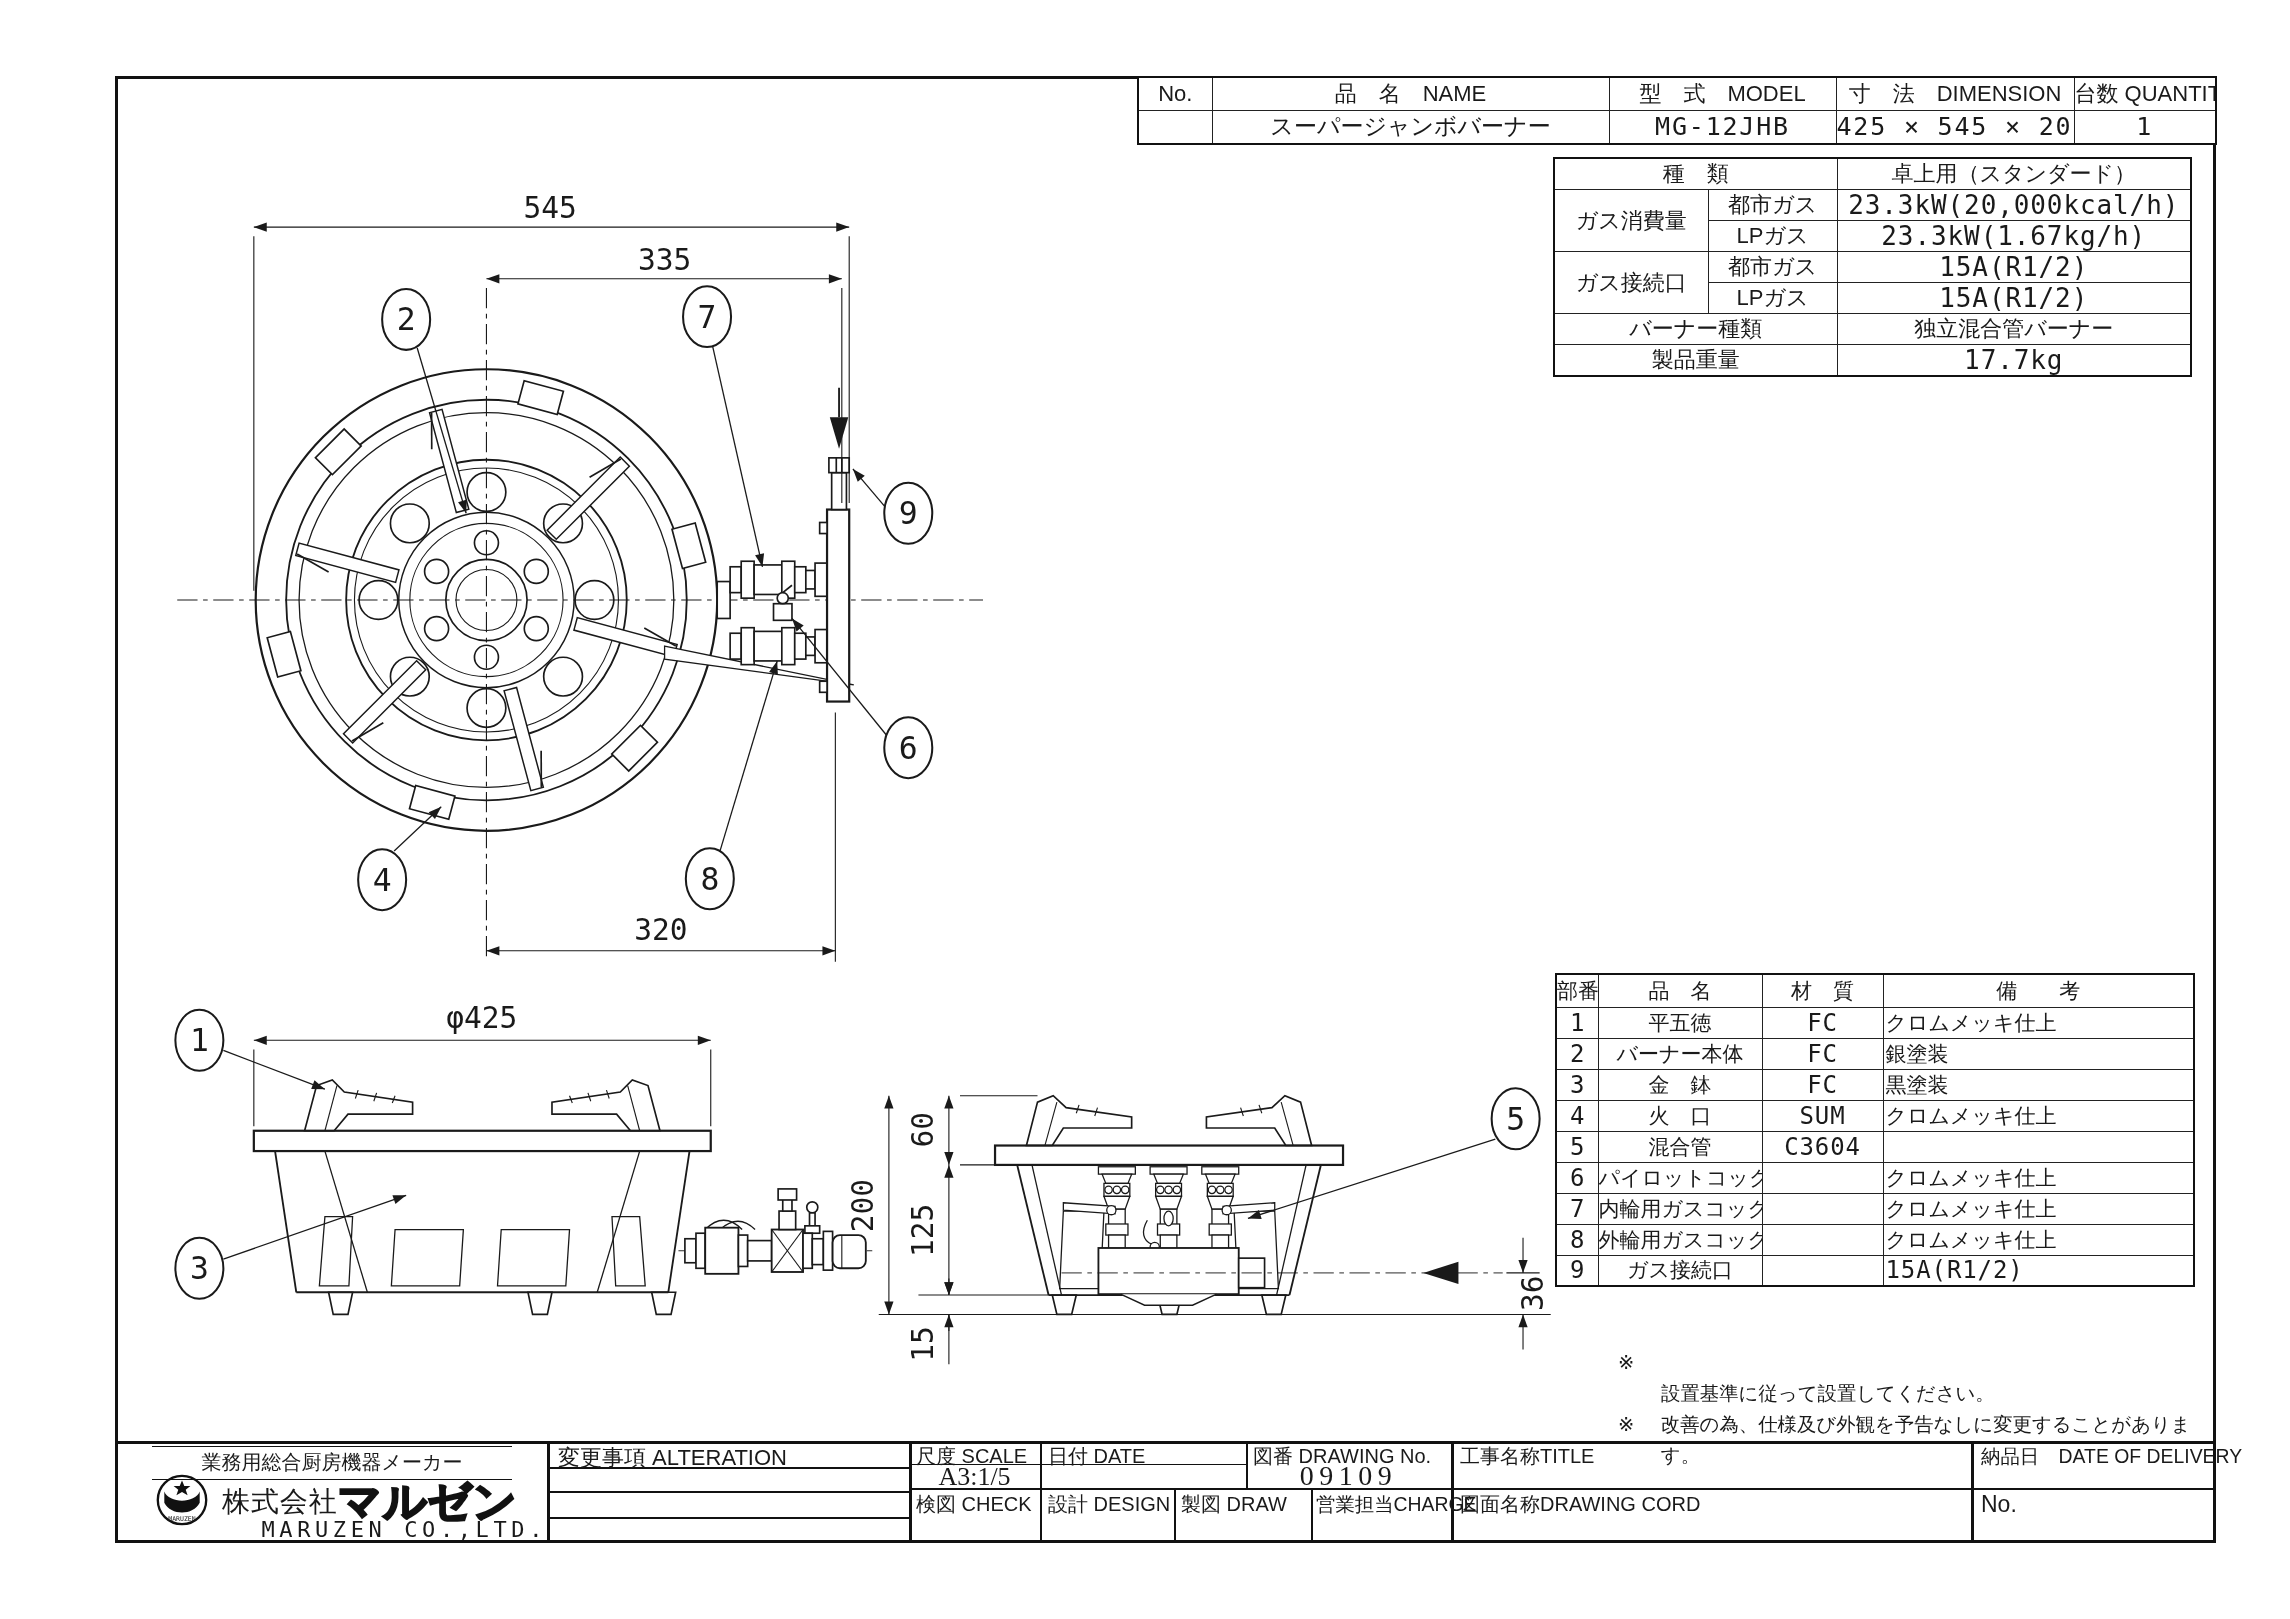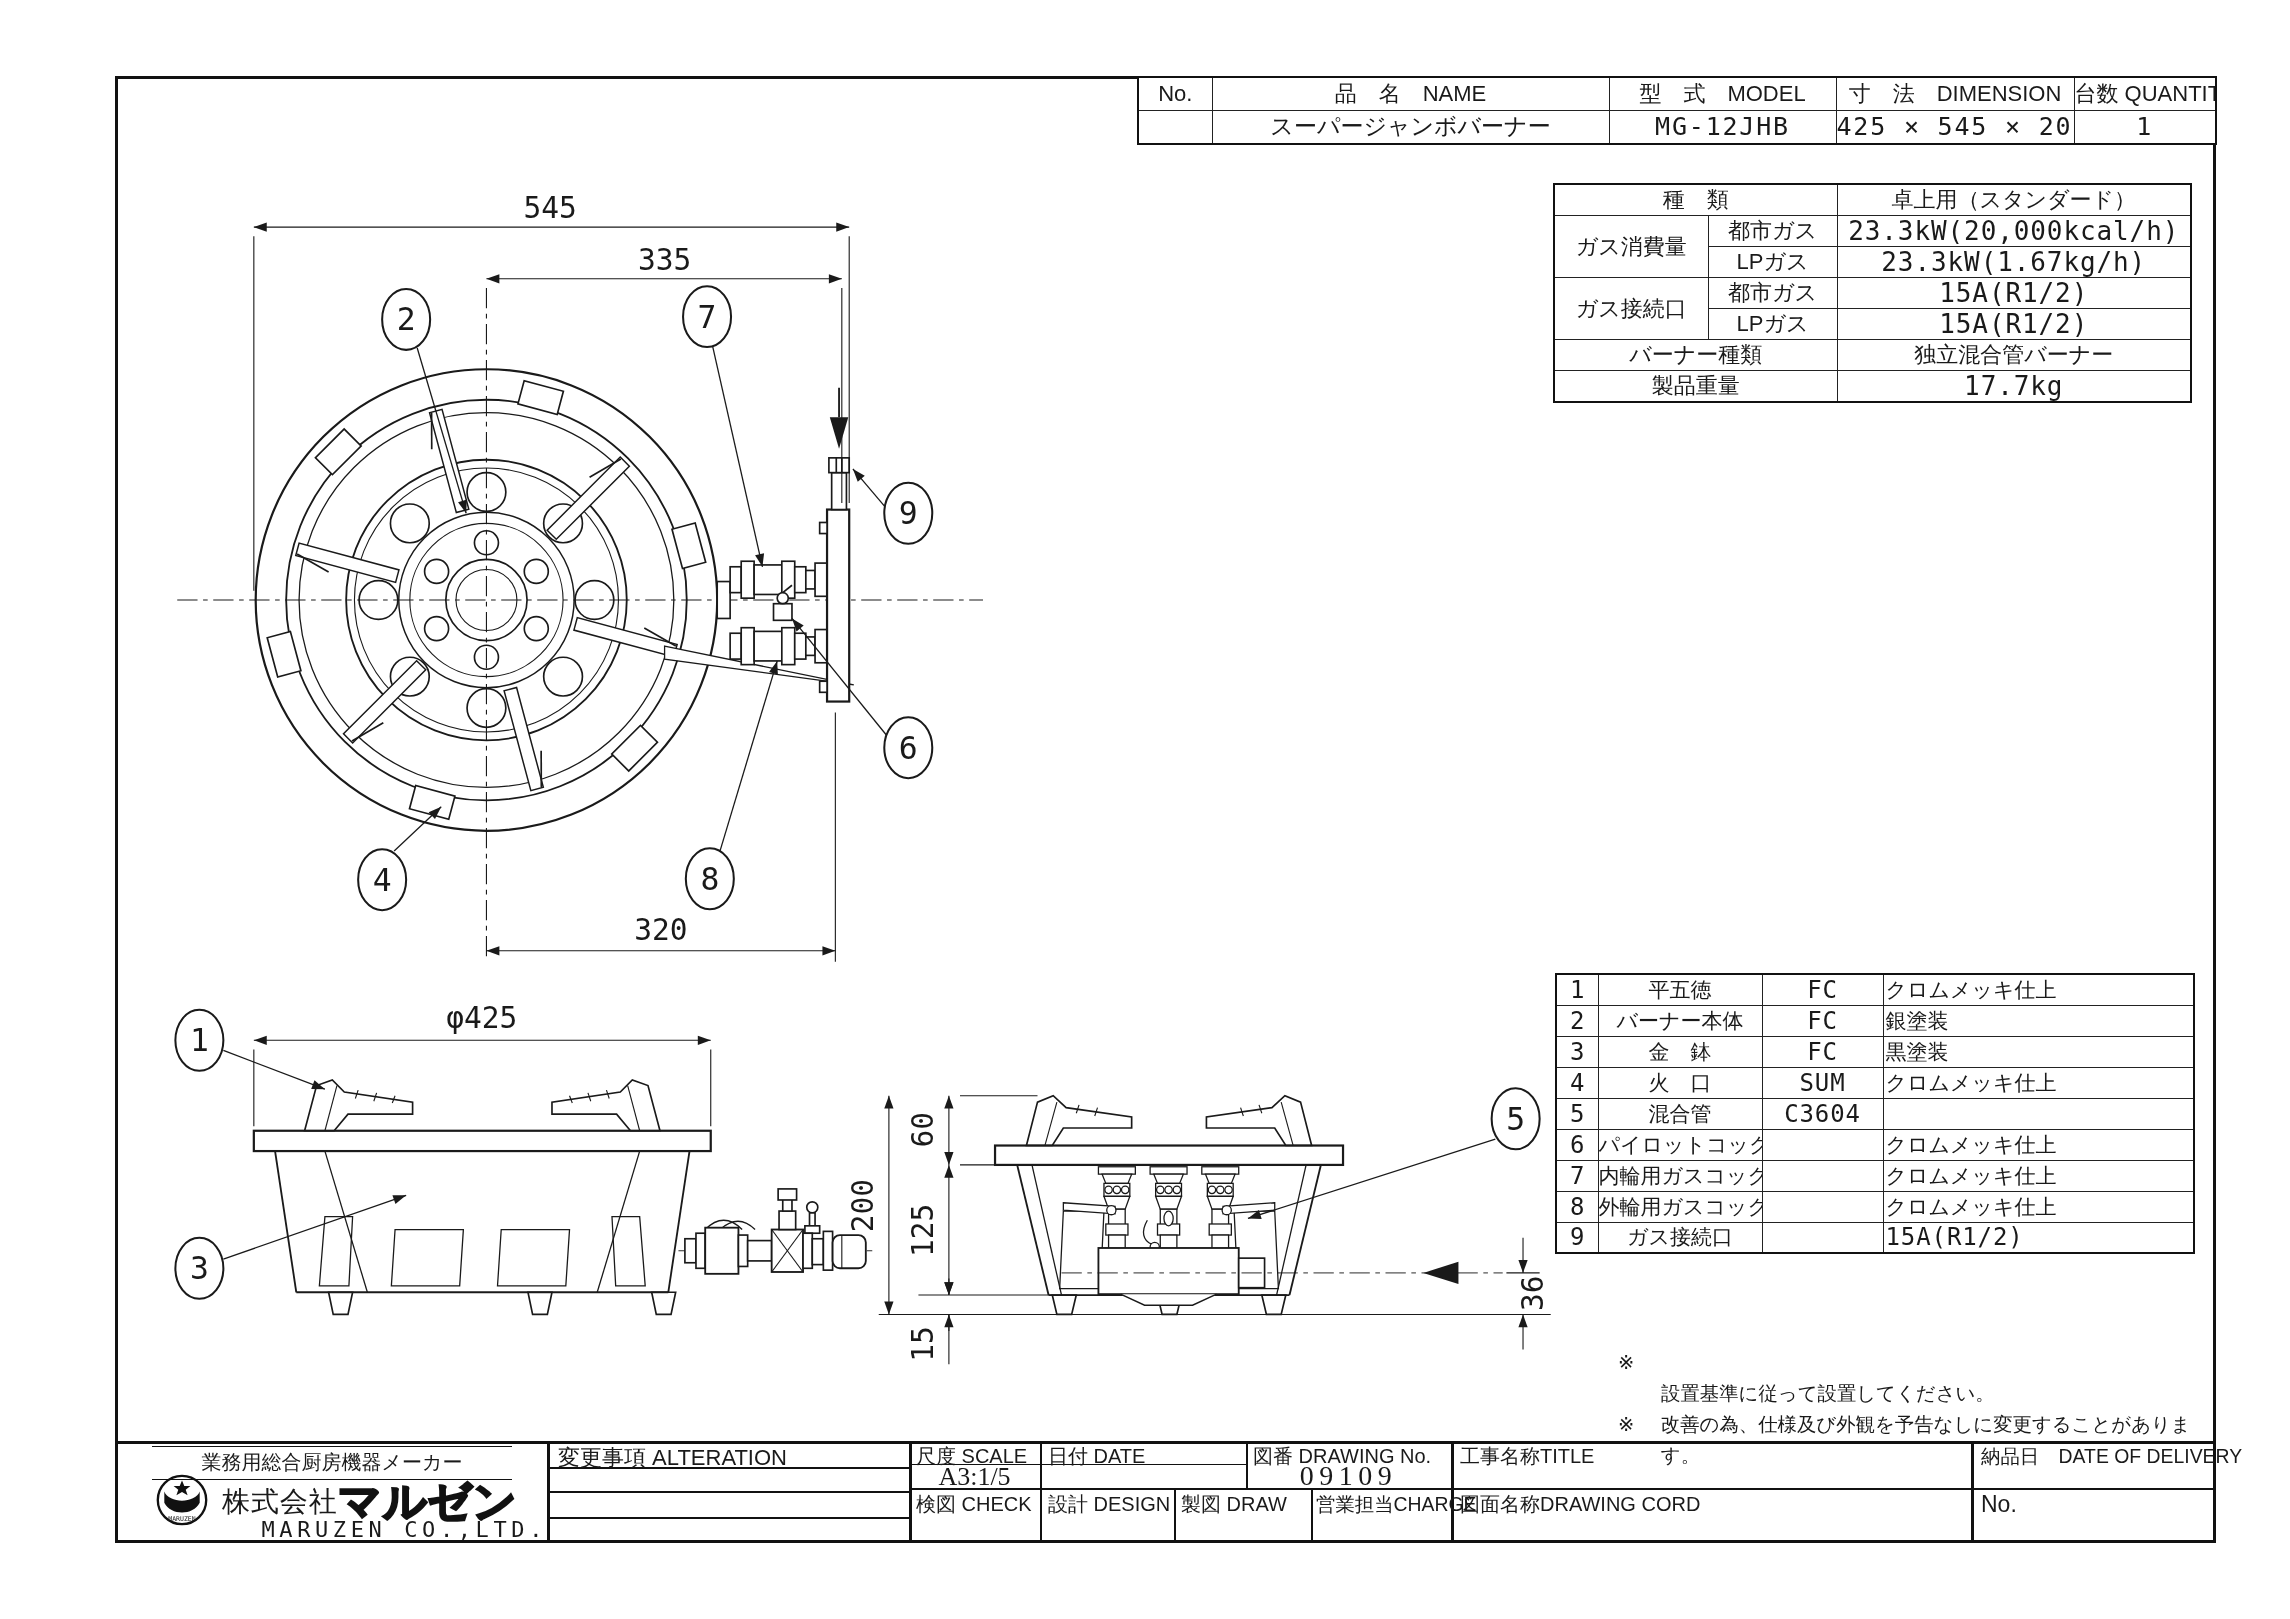--- a/index.html
+++ b/index.html
@@ -14,21 +14,21 @@
   table { border-collapse: collapse; table-layout: fixed; position:absolute; background:#fff; }
   td { border:1.8px solid #222; text-align:center; vertical-align:middle; white-space:nowrap; overflow:hidden; font-size:22px; }
   .mono { font-family:"DejaVu Sans Mono", monospace; }
   
   .head-table { left:1137px; top:76px; width:1078px; border:2.8px solid #111; }
   .head-table td { height:33px; }
   .head-table .val { height:34px; }
   .head-table .jp { font-size:23px; }
   .head-table .num { font-size:25px; letter-spacing:1.8px; }
   
-  .spec-table { left:1553px; top:183px; width:638px; border:2.8px solid #111; }
+  .spec-table { left:1553px; top:157px; width:638px; border:2.8px solid #111; }
   .spec-table td { height:28px; font-size:22px; }
   .spec-table .v { font-family:"DejaVu Sans Mono", monospace; font-size:26px; letter-spacing:0.9px; }
   .spec-table .vjp { font-size:22px; }
   
   .parts-table { left:1555px; top:973px; width:638px; border:2.8px solid #111; }
   .parts-table td { height:31px; font-size:21px; }
   .parts-table td.hd { height:33px; }
   .parts-table .note { text-align:left; padding-left:2px; }
   .parts-table .mat { font-family:"DejaVu Sans Mono", monospace; font-size:24px; letter-spacing:0.9px; }
   .parts-table .num { font-family:"DejaVu Sans Mono", monospace; font-size:24px; }
@@ -489,20 +489,26 @@
     </table>
 
   <table class="parts-table">
     <colgroup>
         <col style="width:42px">
         <col style="width:164px">
         <col style="width:121px">
         <col style="width:311px">
       </colgroup>
     <tbody>
+        <tr>
+      <td class="hd">部番</td>
+      <td class="hd">品　名</td>
+      <td class="hd">材　質</td>
+      <td class="hd">備　　考</td>
+    </tr>
     <tr>
       <td class="num">1</td>
       <td>平五徳</td>
       <td class="mat">FC</td>
       <td class="note">クロムメッキ仕上</td>
     </tr>
     <tr>
       <td class="num">2</td>
       <td>バーナー本体</td>
       <td class="mat">FC</td>

